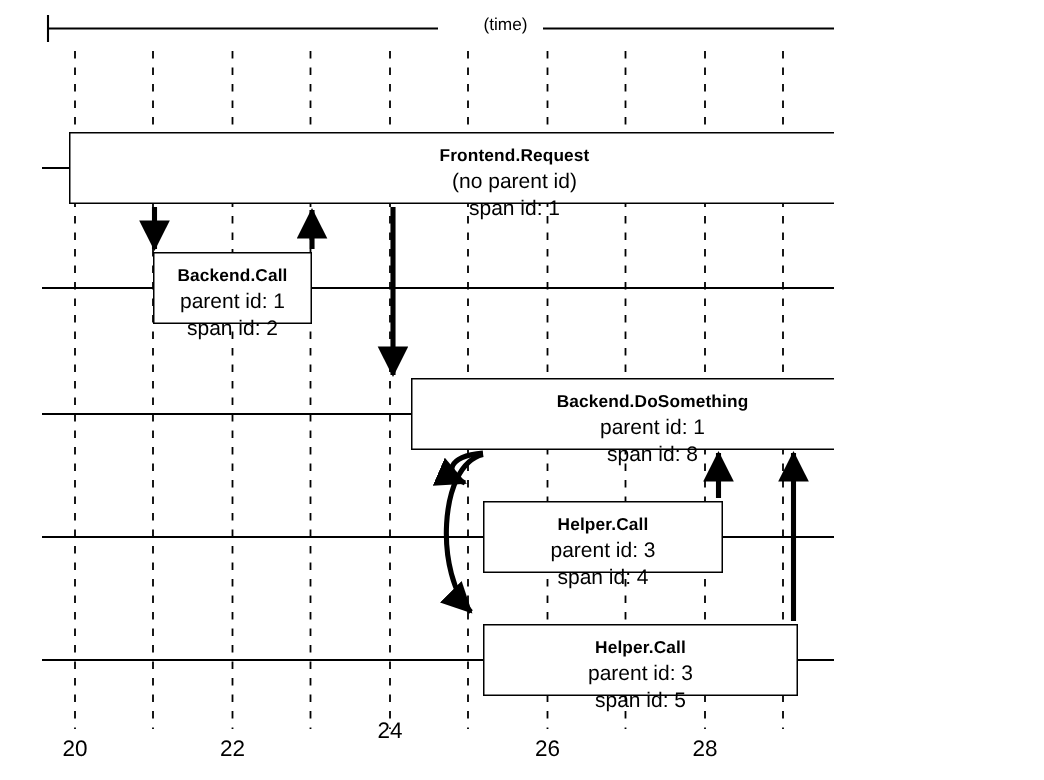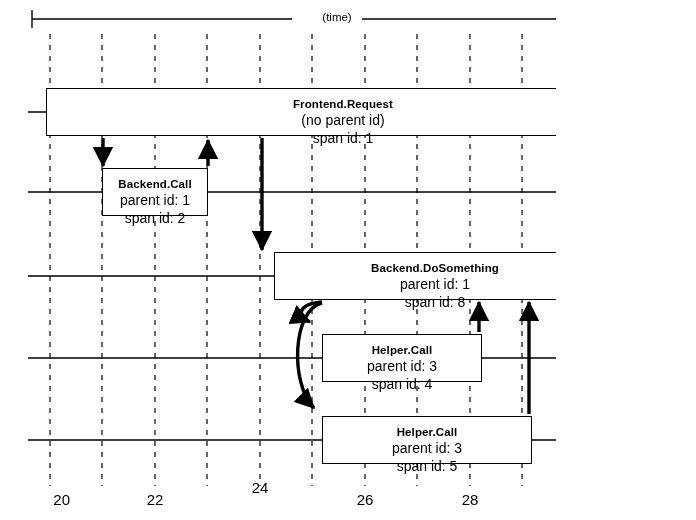--- a/index.html
+++ b/index.html
@@ -148,20 +148,20 @@
     <div class="span-line">parent id: 3</div>
     <div class="span-line">span id: 4</div>
   </div>
 
   <div class="span-box" style="left:322px; top:416px; width:210px; height:48px;">
     <div class="span-title">Helper.Call</div>
     <div class="span-line">parent id: 3</div>
     <div class="span-line">span id: 5</div>
   </div>
 
-  <div class="time-label tick-num" style="left:30px; top:491px;text-align:right;">20</div>
+  <div class="time-label tick-num" style="left:30px; top:491px;">20</div>
   <div class="time-label tick-num" style="left:135px; top:491px;">22</div>
   <div class="time-label tick-num" style="left:240px; top:479px;">24</div>
   <div class="time-label tick-num" style="left:345px; top:491px;">26</div>
   <div class="time-label tick-num" style="left:450px; top:491px;">28</div>
   <div class="time-label tick-num" style="left:555px; top:491px;">30</div>
 
 </div>
 
 </body></html>

